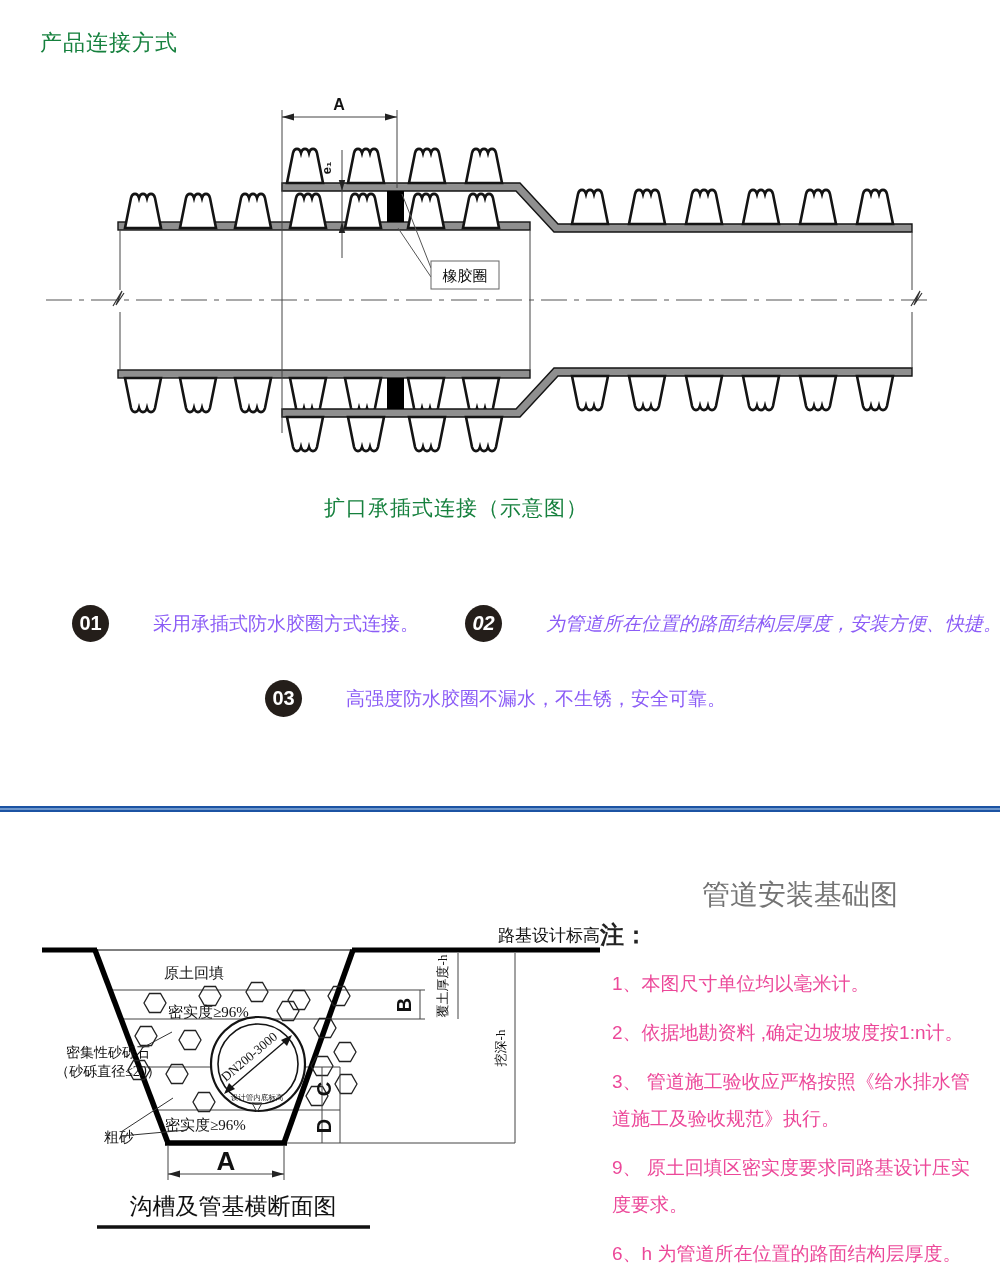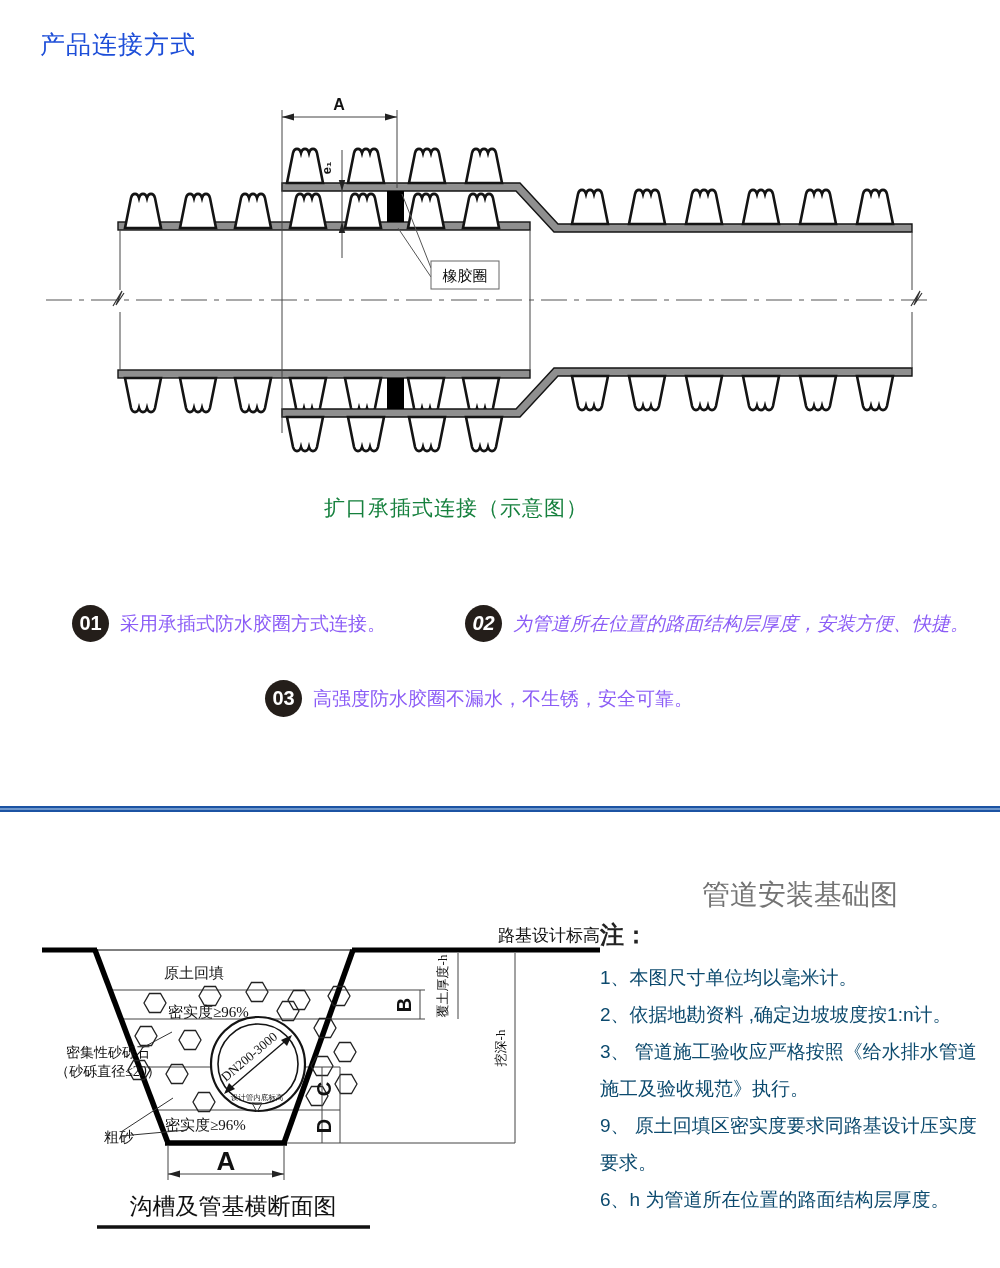--- a/index.html
+++ b/index.html
@@ -1,38 +1,38 @@
 <!DOCTYPE html>
 <html><head>
 <meta charset="utf-8">
 <style>
   html,body{margin:0;padding:0;}
   body{
     width:1000px;height:1268px;position:relative;background:#ffffff;
     font-family:"Liberation Sans",sans-serif;color:#333;overflow:hidden;
   }
   .abs{position:absolute;}
-  .page-title{left:40px;top:28px;font-size:25px;color:#1d4ed8;letter-spacing:1px;}
+  .page-title{left:40px;top:28px;font-size:22px;color:#15803d;letter-spacing:1px;}
   .pipe-svg{left:0;top:70px;}
   .pipe-caption{left:0;top:494px;width:912px;text-align:center;font-size:21px;color:#15803d;letter-spacing:1px;}
-  .point{display:flex;align-items:center;}
+  .point{display:flex;align-items:center;gap:33px;}
   .point .badge{
     width:37px;height:37px;border-radius:50%;background:#241e1a;color:#fff;
     font-weight:bold;font-size:20px;line-height:37px;text-align:center;flex:0 0 37px;
   }
   .point .ptext{margin-left:11px;font-size:19px;color:#8b5cf6;white-space:nowrap;}
   .p01{left:72px;top:605px;}
   .p02{left:465px;top:605px;font-style:italic;}
   .p03{left:265px;top:680px;}
   .divider{left:0;top:806px;width:1000px;height:6px;
     background:linear-gradient(180deg,#1c53a3 0 30%,#6f97cc 30% 62%,#1c53a3 62% 100%);}
   .found-title{left:640px;top:876px;width:320px;text-align:center;font-size:28px;color:#737373;}
   .notes{left:600px;top:916px;width:394px;}
   .notes .nlabel{font-size:24px;font-weight:600;color:#222;margin:0 0 6px 0;}
-  .notes p{margin:0;font-size:19px;line-height:37px;color:#0c4a6e;}
+  .notes p{margin:12px;font-size:19px;line-height:37px;color:#ec4899;}
   svg text{font-family:"Liberation Serif",serif;fill:#111;}
   svg text.sans{font-family:"Liberation Sans",sans-serif;}
 </style>
 </head>
 <body>
 
 <div class="abs page-title">产品连接方式</div>
 
 <svg class="abs pipe-svg" width="1000" height="450" viewBox="0 70 1000 450">
   <defs>

